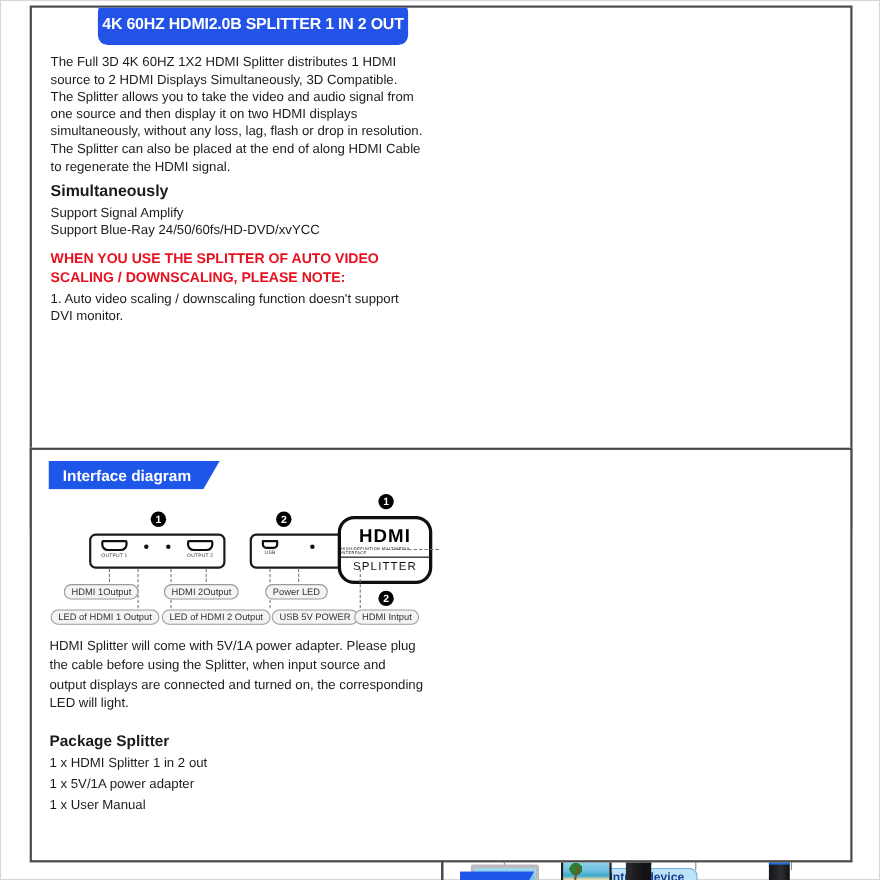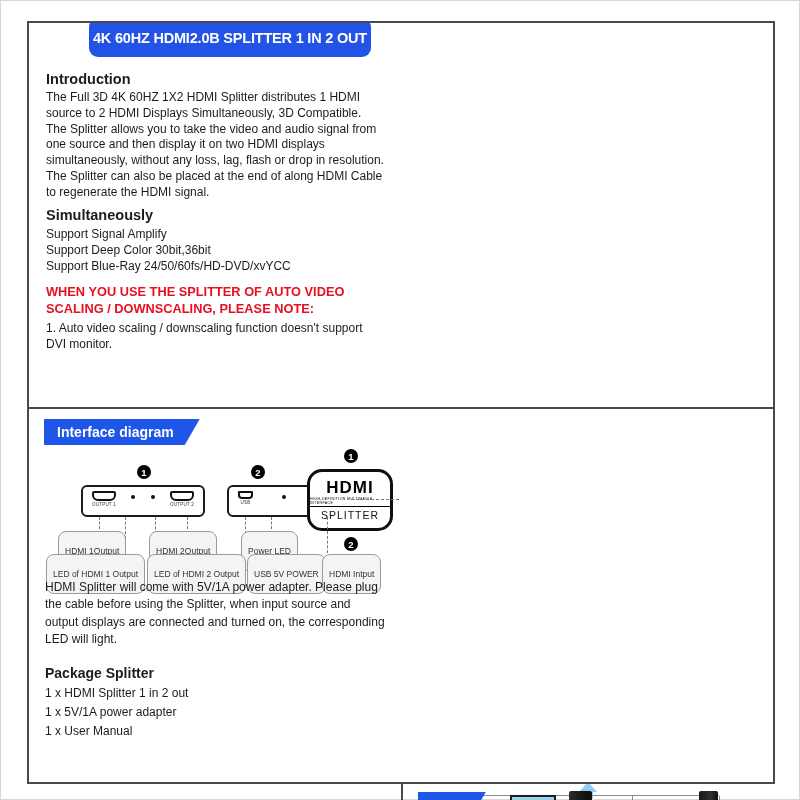--- a/index.html
+++ b/index.html
@@ -1,21 +1,21 @@
 <!DOCTYPE html>
 <html><head>
 <meta charset="utf-8">
 <style>
   * { margin:0; padding:0; box-sizing:border-box; }
   html,body { width:800px; height:800px; background:#fff; font-family:"Liberation Sans","DejaVu Sans",sans-serif; color:#1c1c1c; overflow:hidden; }
   .page { position:relative; width:800px; height:800px; border:1px solid #d8d8d8; background:#fff; }
 
   
   .sheet-box { position:absolute; left:26px; width:748px; border:2px solid #4a4a4a; background:#fff; }
-  .box-top { top:20px; height:476px; }
+  .box-top { top:4px; height:476px; }
   .box-bottom { top:406px; height:377px; }
   .half { position:absolute; top:0; height:100%; width:50%; overflow:hidden; }
   .half-left { left:0; }
   .half-right { left:50%; border-left:2px solid #4a4a4a; }
 
   
   .tab-banner { display:inline-block; background:#1d56e9; color:#fff; font-weight:bold; font-size:14px;
     padding:5px 26px 5px 13px; clip-path:polygon(0 0,100% 0,calc(100% - 15px) 100%,0 100%); }
   .title-pill { position:absolute; top:-5px; left:60px; width:282px; height:39px; background:#2353e6;
     border-radius:9px; color:#fff; font-weight:bold; font-size:14.5px; letter-spacing:-0.2px;
@@ -110,21 +110,21 @@
   .panel { position:absolute; height:32px; border:2px solid #1a1a1a; border-radius:6px; background:#fff;
     display:flex; align-items:flex-start; justify-content:space-between; padding:4px 9px 0 9px; }
   .portgrp { display:flex; flex-direction:column; align-items:center; }
   .hdmi-line { width:24px; height:10px; background:#fff; border:2px solid #111; border-radius:2px 2px 6px 6px; }
   .port-cap { font-size:4.5px; color:#333; margin-top:1px; letter-spacing:0.2px; }
   .led-b { width:4px; height:4px; background:#111; border-radius:50%; margin-top:4px; }
   .musb-line { width:15px; height:8px; background:#fff; border:2px solid #111; border-radius:1px 1px 4px 4px; }
   .leader { position:absolute; width:0; border-left:1.3px dashed #777; }
   .leader-h { position:absolute; height:0; border-top:1.3px dashed #777; }
   .pill { position:absolute; font-size:8.5px; color:#333; background:#f4f4f4; border:1px solid #9a9a9a;
-    border-radius:8px; padding:14px 6px; white-space:nowrap; }
+    border-radius:8px; padding:1px 6px; white-space:nowrap; }
   .dev-top { position:absolute; left:278px; top:60px; width:86px; height:62px; border:3px solid #0f0f0f;
     border-radius:15px; background:#fff; display:flex; flex-direction:column; align-items:center; justify-content:center; }
   .dev-top .logo { font-weight:800; font-size:17px; letter-spacing:1px; color:#000; line-height:1; }
   .dev-top .cap { font-size:3.5px; letter-spacing:0.4px; color:#000; border-bottom:1px solid #000; padding-bottom:1px; margin:1px 0 2px; }
   .dev-top .sub { font-size:10.5px; letter-spacing:1px; color:#111; }
   .iface-text { position:absolute; left:0; right:0; top:170px; padding:0 16px; }
   .star-head { font-size:13.5px; font-weight:bold; margin:14px 0 5px 0; }
   .pkg-item { font-size:12px; line-height:1.6; }
 
   
@@ -132,25 +132,23 @@
 </style>
 </head>
 <body>
 
 <div class="page">
 
   <div class="sheet-box box-top">
 
     <div class="half half-left q-intro">
       <div class="title-pill">4K 60HZ HDMI2.0B SPLITTER 1 IN 2 OUT</div>
-      <div class="h-black">Introduction</div>
       <div class="body-txt">The Full 3D 4K 60HZ 1X2 HDMI Splitter distributes 1 HDMI source to 2 HDMI Displays Simultaneously, 3D Compatible. The Splitter allows you to take the video and audio signal from one source and then display it on two HDMI displays simultaneously, without any loss, lag, flash or drop in resolution. The Splitter can also be placed at the end of along HDMI Cable to regenerate the HDMI signal.</div>
       <div class="h-black">Simultaneously</div>
       <div class="spec-line">Support Signal Amplify</div>
-      <div class="spec-line">Support Deep Color 30bit,36bit</div>
       <div class="spec-line">Support Blue-Ray 24/50/60fs/HD-DVD/xvYCC</div>
       <div class="h-red">WHEN YOU USE THE SPLITTER OF AUTO VIDEO SCALING / DOWNSCALING, PLEASE NOTE:</div>
       <div class="spec-line">1. Auto video scaling / downscaling function doesn't support DVI monitor.</div>
 
     </div>
 
     <div class="half half-right q-conn">
       <div class="tab-banner">Connection diagram</div>
 
       <div class="out-row">

